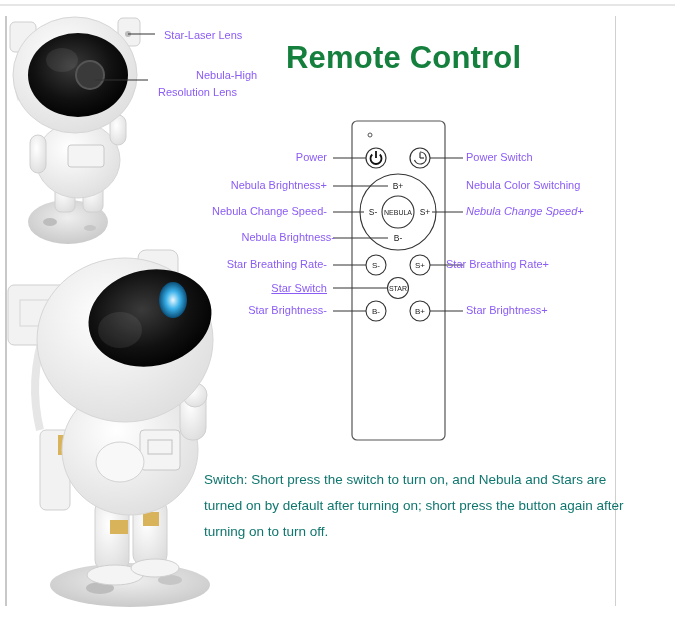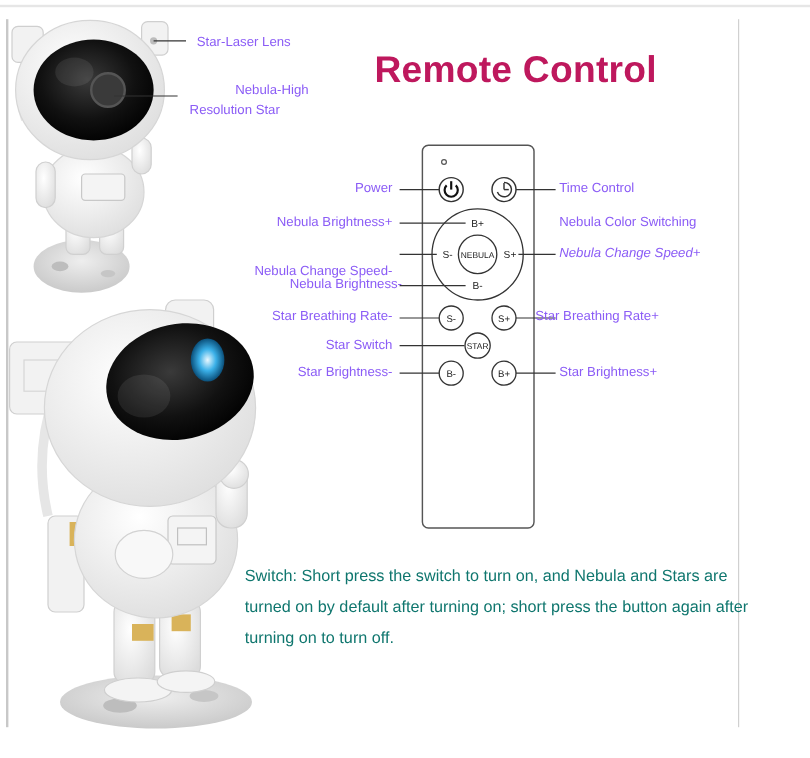--- a/index.html
+++ b/index.html
@@ -1,20 +1,20 @@
 <!DOCTYPE html>
 <html><head>
 <meta charset="utf-8">
 <style>
   html,body{margin:0;padding:0;background:#fff;}
   body{width:675px;height:632px;position:relative;overflow:hidden;font-family:"Liberation Sans","DejaVu Sans",sans-serif;color:#2b2d4a;}
   .topline{position:absolute;left:0;top:4px;width:675px;height:2px;background:#e6e6e6;}
   .leftline{position:absolute;left:5px;top:16px;width:2px;height:590px;background:#c8c8c8;}
   .rightline{position:absolute;left:615px;top:16px;width:1px;height:590px;background:#d0d0d0;}
-  .title{position:absolute;left:312px;top:40px;font-size:31px;font-weight:bold;color:#be185d;letter-spacing:0.2px;}
+  .title{position:absolute;left:286px;top:40px;font-size:31px;font-weight:bold;color:#15803d;letter-spacing:0.2px;}
   .lbl{position:absolute;font-size:11px;color:#8b5cf6;white-space:nowrap;line-height:16px;}
   .lbl.r{text-align:right;}
   .para{position:absolute;left:204px;top:467px;width:420px;font-size:13.5px;line-height:26px;color:#0f766e;}
   svg{position:absolute;left:0;top:0;}
 </style>
 </head>
 <body>
 
 <div class="topline"></div>
 <div class="leftline"></div>
@@ -157,29 +157,29 @@
     <text x="420" y="314" font-size="8">B+</text>
   </g>
   <circle cx="376" cy="158" r="10" fill="transparent"></circle>
   <circle cx="420" cy="158" r="10" fill="transparent"></circle>
 </svg>
 
 <div class="title">Remote Control</div>
 
 <div class="lbl" style="left:164px;top:27px;">Star-Laser Lens</div>
 <div class="lbl" style="left:158px;top:67px;margin-left:38px;">Nebula-High</div>
-<div class="lbl" style="left:158px;top:84px;">Resolution Star</div>
+<div class="lbl" style="left:158px;top:84px;">Resolution Lens</div>
 
 <div class="lbl r" style="right:348px;top:149px;">Power</div>
 <div class="lbl r" style="right:348px;top:177px;">Nebula Brightness+</div>
-<div class="lbl r" style="right:348px;top:218px;">Nebula Change Speed-</div>
+<div class="lbl r" style="right:348px;top:203px;">Nebula Change Speed-</div>
 <div class="lbl r" style="right:340px;top:229px;">Nebula Brightness-</div>
 <div class="lbl r" style="right:348px;top:256px;margin-left:20px;">Star Breathing Rate-</div>
-<div class="lbl r" style="right:348px;top:280px;">Star Switch</div>
+<div class="lbl r" style="right:348px;top:280px;text-decoration:underline;">Star Switch</div>
 <div class="lbl r" style="right:348px;top:302px;">Star Brightness-</div>
 
-<div class="lbl" style="left:466px;top:149px;">Time Control</div>
+<div class="lbl" style="left:466px;top:149px;">Power Switch</div>
 <div class="lbl" style="left:466px;top:177px;">Nebula Color Switching</div>
 <div class="lbl" style="left:466px;top:203px;font-style:italic;">Nebula Change Speed+</div>
 <div class="lbl" style="left:446px;top:256px;">Star Breathing Rate+</div>
 <div class="lbl" style="left:466px;top:302px;">Star Brightness+</div>
 
 <div class="para">Switch: Short press the switch to turn on, and Nebula and Stars are turned on by default after turning on; short press the button again after turning on to turn off.</div>
 
 </body></html>

